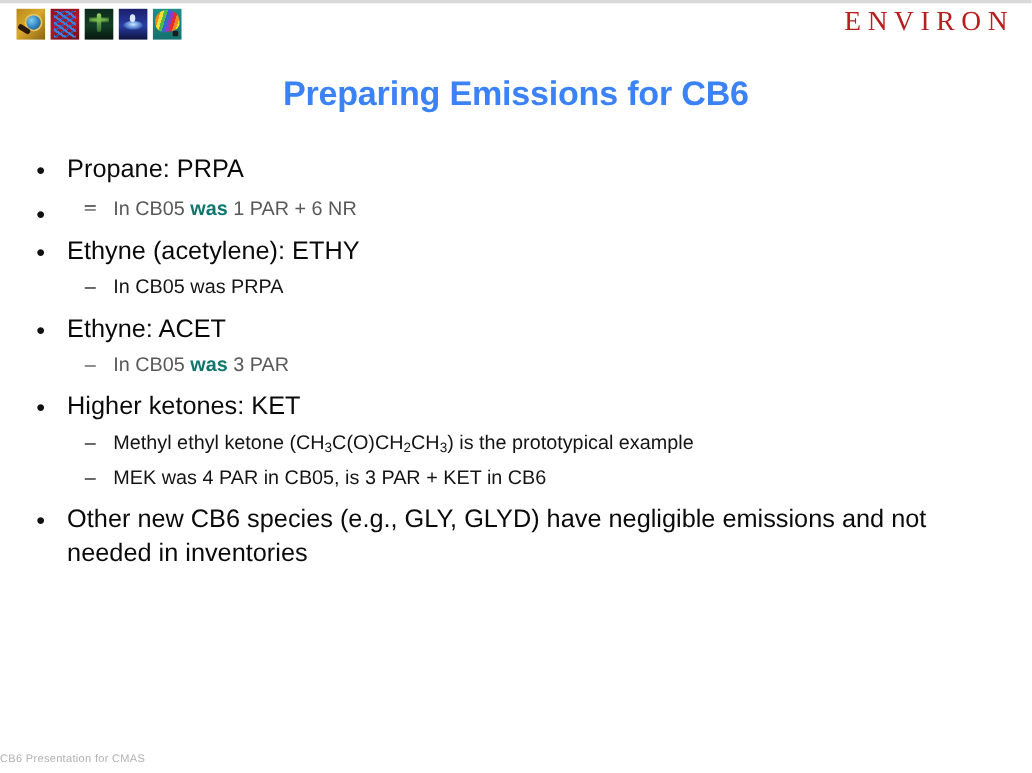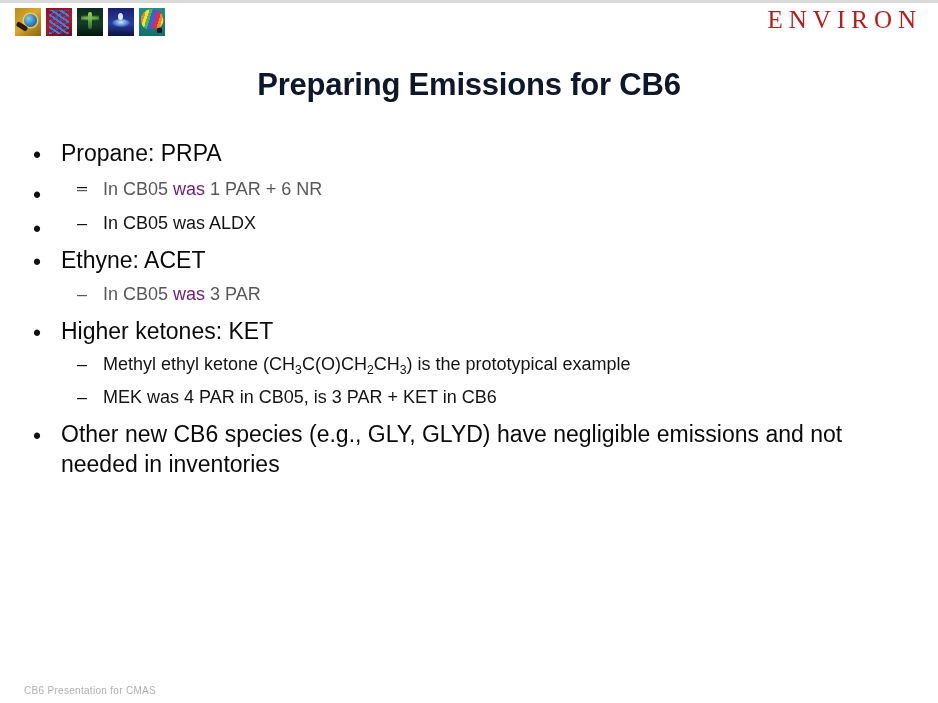--- a/index.html
+++ b/index.html
@@ -116,21 +116,21 @@
 
   
   #slide-title {
     position: absolute;
     left: 0; top: 46px;
     width: 938px;
     text-align: center;
     font-size: 31px;
     font-weight: bold;
     letter-spacing: -0.2px;
-    color: #0f172a;
+    color: #3b82f6;
   }
 
   
   #body-content {
     position: absolute;
     left: 24px;
     top: 138px;
     width: 890px;
   }
 
@@ -161,31 +161,31 @@
     margin-bottom: 9px;
   }
   .lvl2 > .bullet-dash {
     position: absolute;
     left: 53px;
     top: 0;
     font-size: 18px;
     line-height: 1.3;
   }
   .lvl2.muted, .lvl2.muted > .bullet-dash { color: #585858; }
-  .lvl2 .emph { color: #701a75; font-weight: 400; margin-top: 28px; }
+  .lvl2 .emph { color: #0f766e; font-weight: 700; margin-top: 28px; }
 
   .group { margin-bottom: 10px; }
   .group:last-child { margin-bottom: 0; }
 
   sub { font-size: 0.68em; vertical-align: baseline; position: relative; top: 0.28em; }
 
   
   #footer-note {
     position: absolute;
-    left: 24px;
+    left: 0;
     bottom: 7px;
     font-size: 10px;
     letter-spacing: .3px;
     color: #b0b0b0;
   }
 </style>
 </head>
 <body>
 
 <div id="top-rule"></div>
@@ -205,22 +205,22 @@
 <div id="body-content">
     <div class="group">
       <div class="lvl1"><span class="bullet-dot">•</span><span>Propane: PRPA</span></div>
       <div class="lvl2"><span class="bullet-dash">–</span></div>
     </div>
     <div class="group">
       <div class="lvl1"><span class="bullet-dot">•</span></div>
       <div class="lvl2 muted"><span class="bullet-dash">–</span><span>In CB05 <span class="emph">was</span>  1 PAR + 6 NR</span></div>
     </div>
     <div class="group">
-      <div class="lvl1"><span class="bullet-dot">•</span></div>
-      <div class="lvl2"><span class="bullet-dash">–</span><span>In CB05 was ALDX</span></div>
+      <div class="lvl1"><span class="bullet-dot">•</span><span>Ethyne (acetylene): ETHY</span></div>
+      <div class="lvl2"><span class="bullet-dash">–</span><span>In CB05 was PRPA</span></div>
     </div>
     <div class="group">
       <div class="lvl1"><span class="bullet-dot">•</span><span>Ethyne: ACET</span></div>
       <div class="lvl2 muted"><span class="bullet-dash">–</span><span>In CB05 <span class="emph">was</span> 3 PAR</span></div>
     </div>
     <div class="group">
       <div class="lvl1"><span class="bullet-dot">•</span><span>Higher ketones: KET</span></div>
       <div class="lvl2"><span class="bullet-dash">–</span><span>Methyl ethyl ketone (CH<sub>3</sub>C(O)CH<sub>2</sub>CH<sub>3</sub>) is the prototypical example</span></div>
       <div class="lvl2"><span class="bullet-dash">–</span><span>MEK was 4 PAR in CB05, is 3 PAR + KET in CB6</span></div>
     </div>

